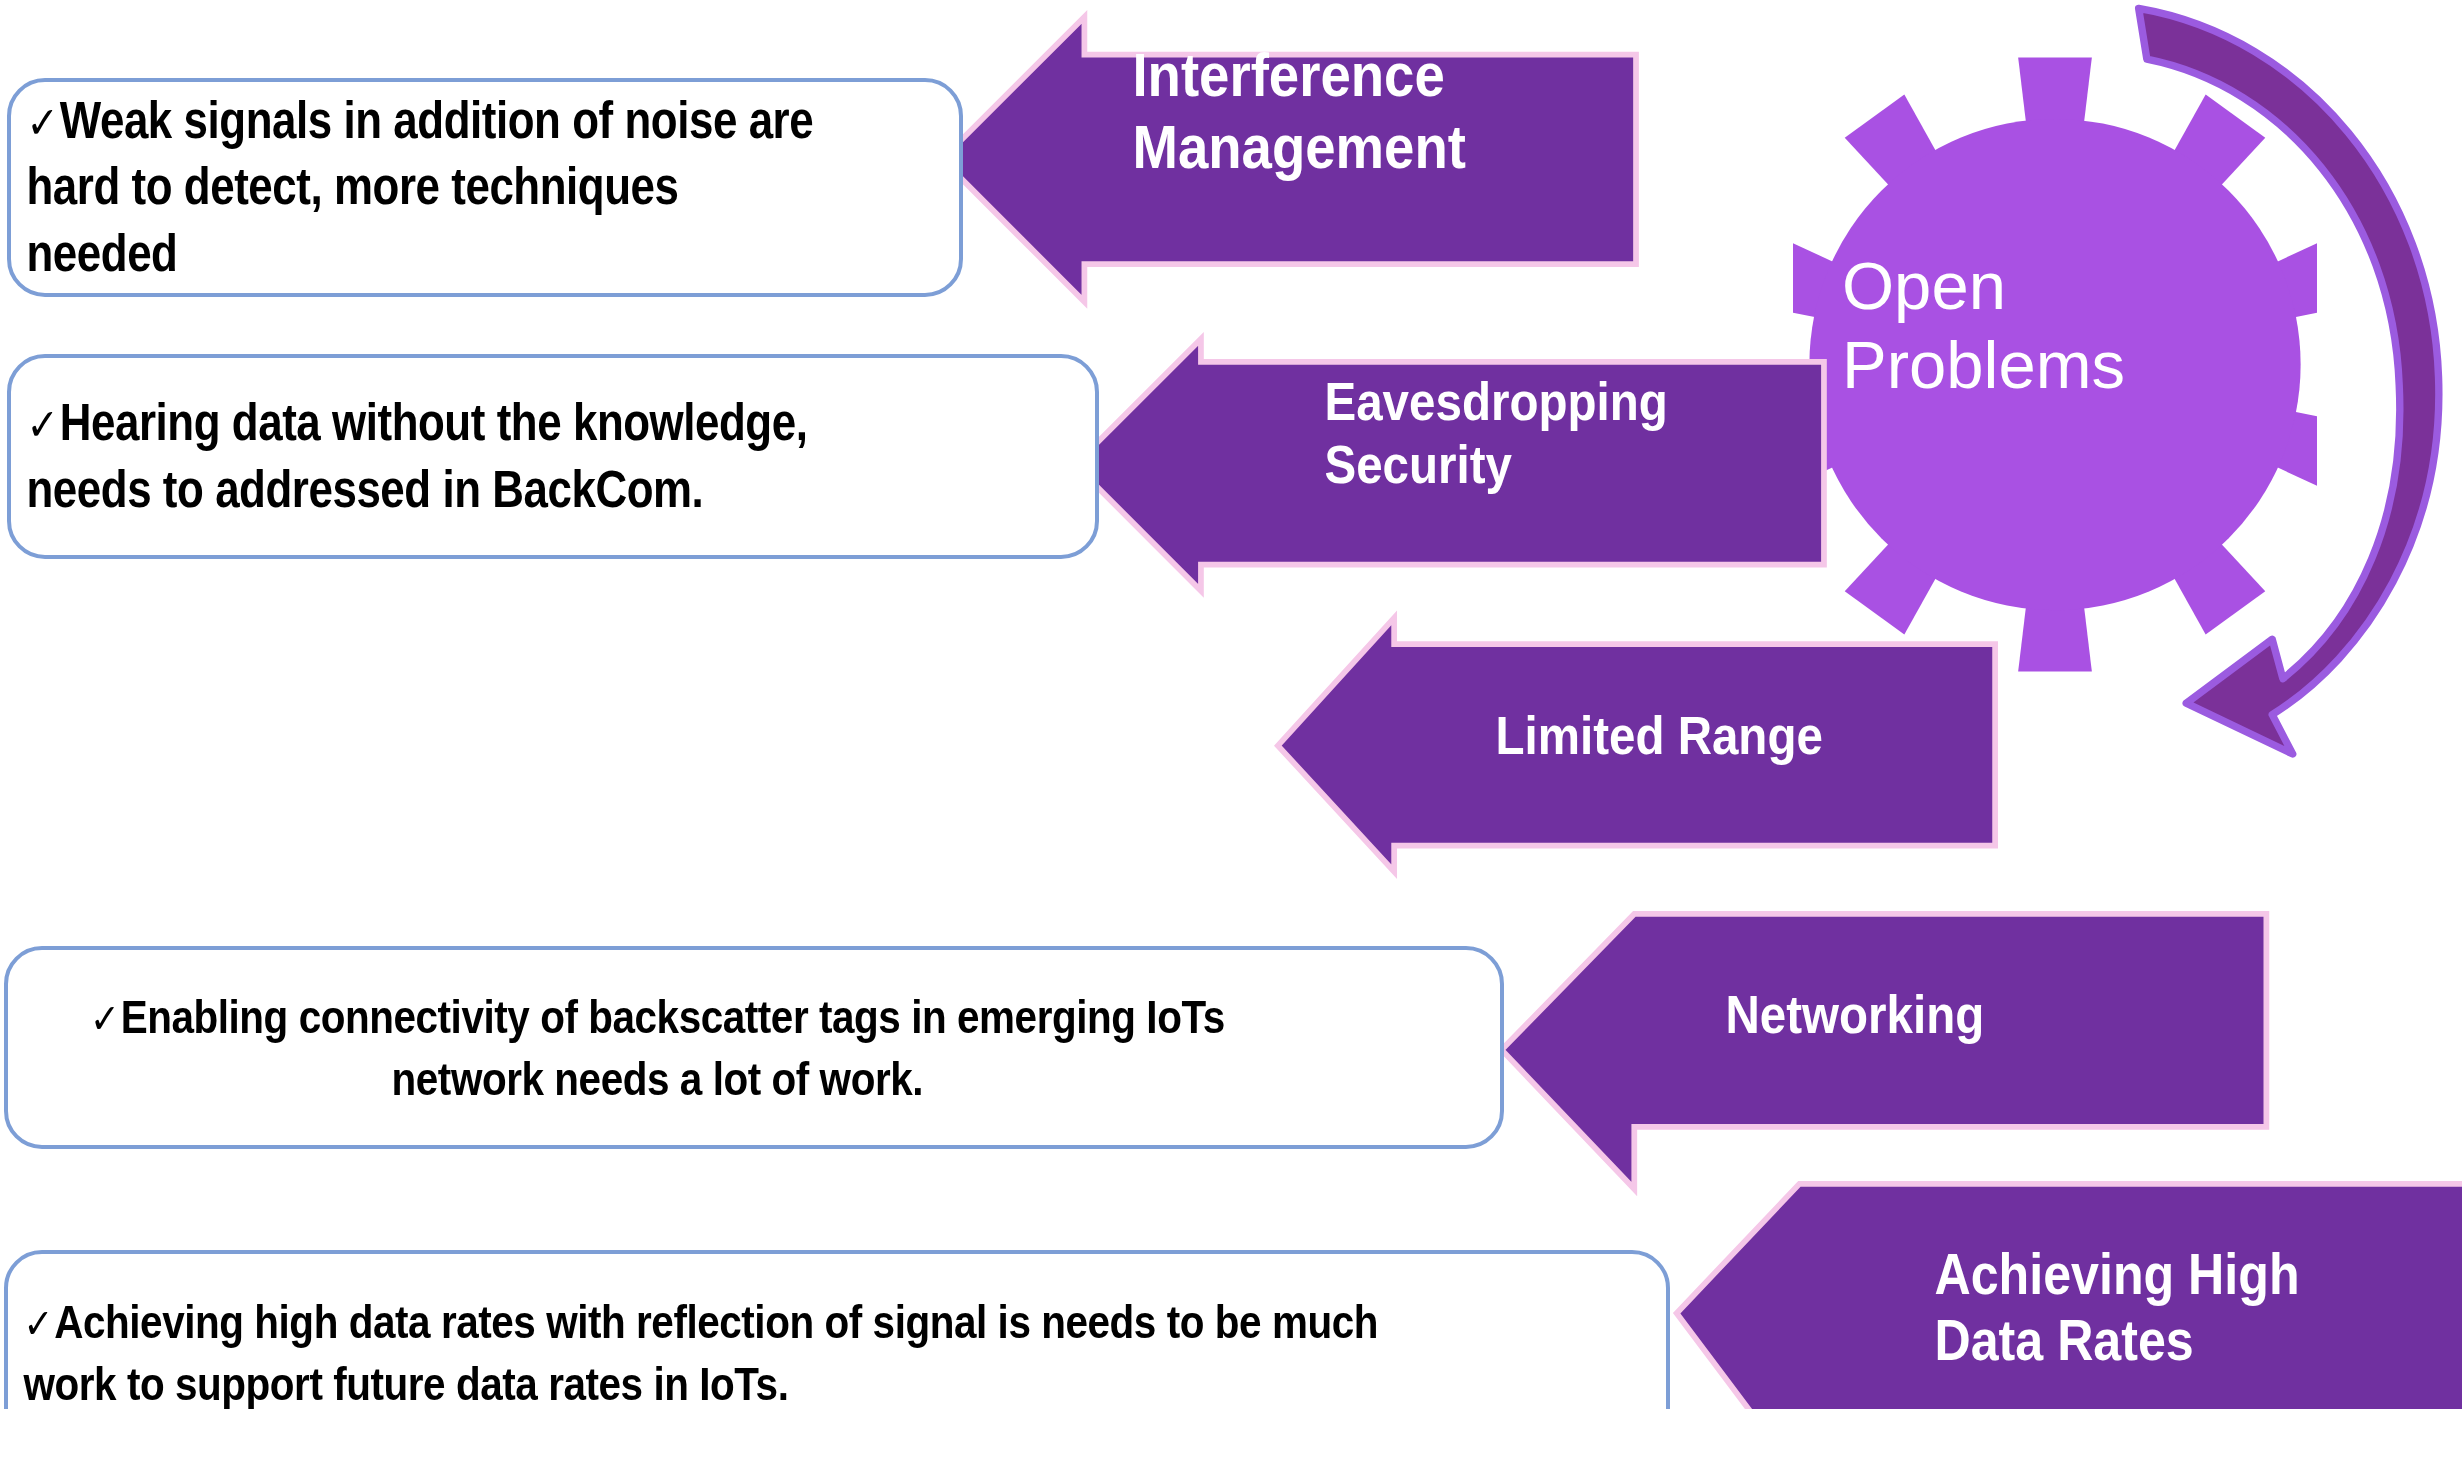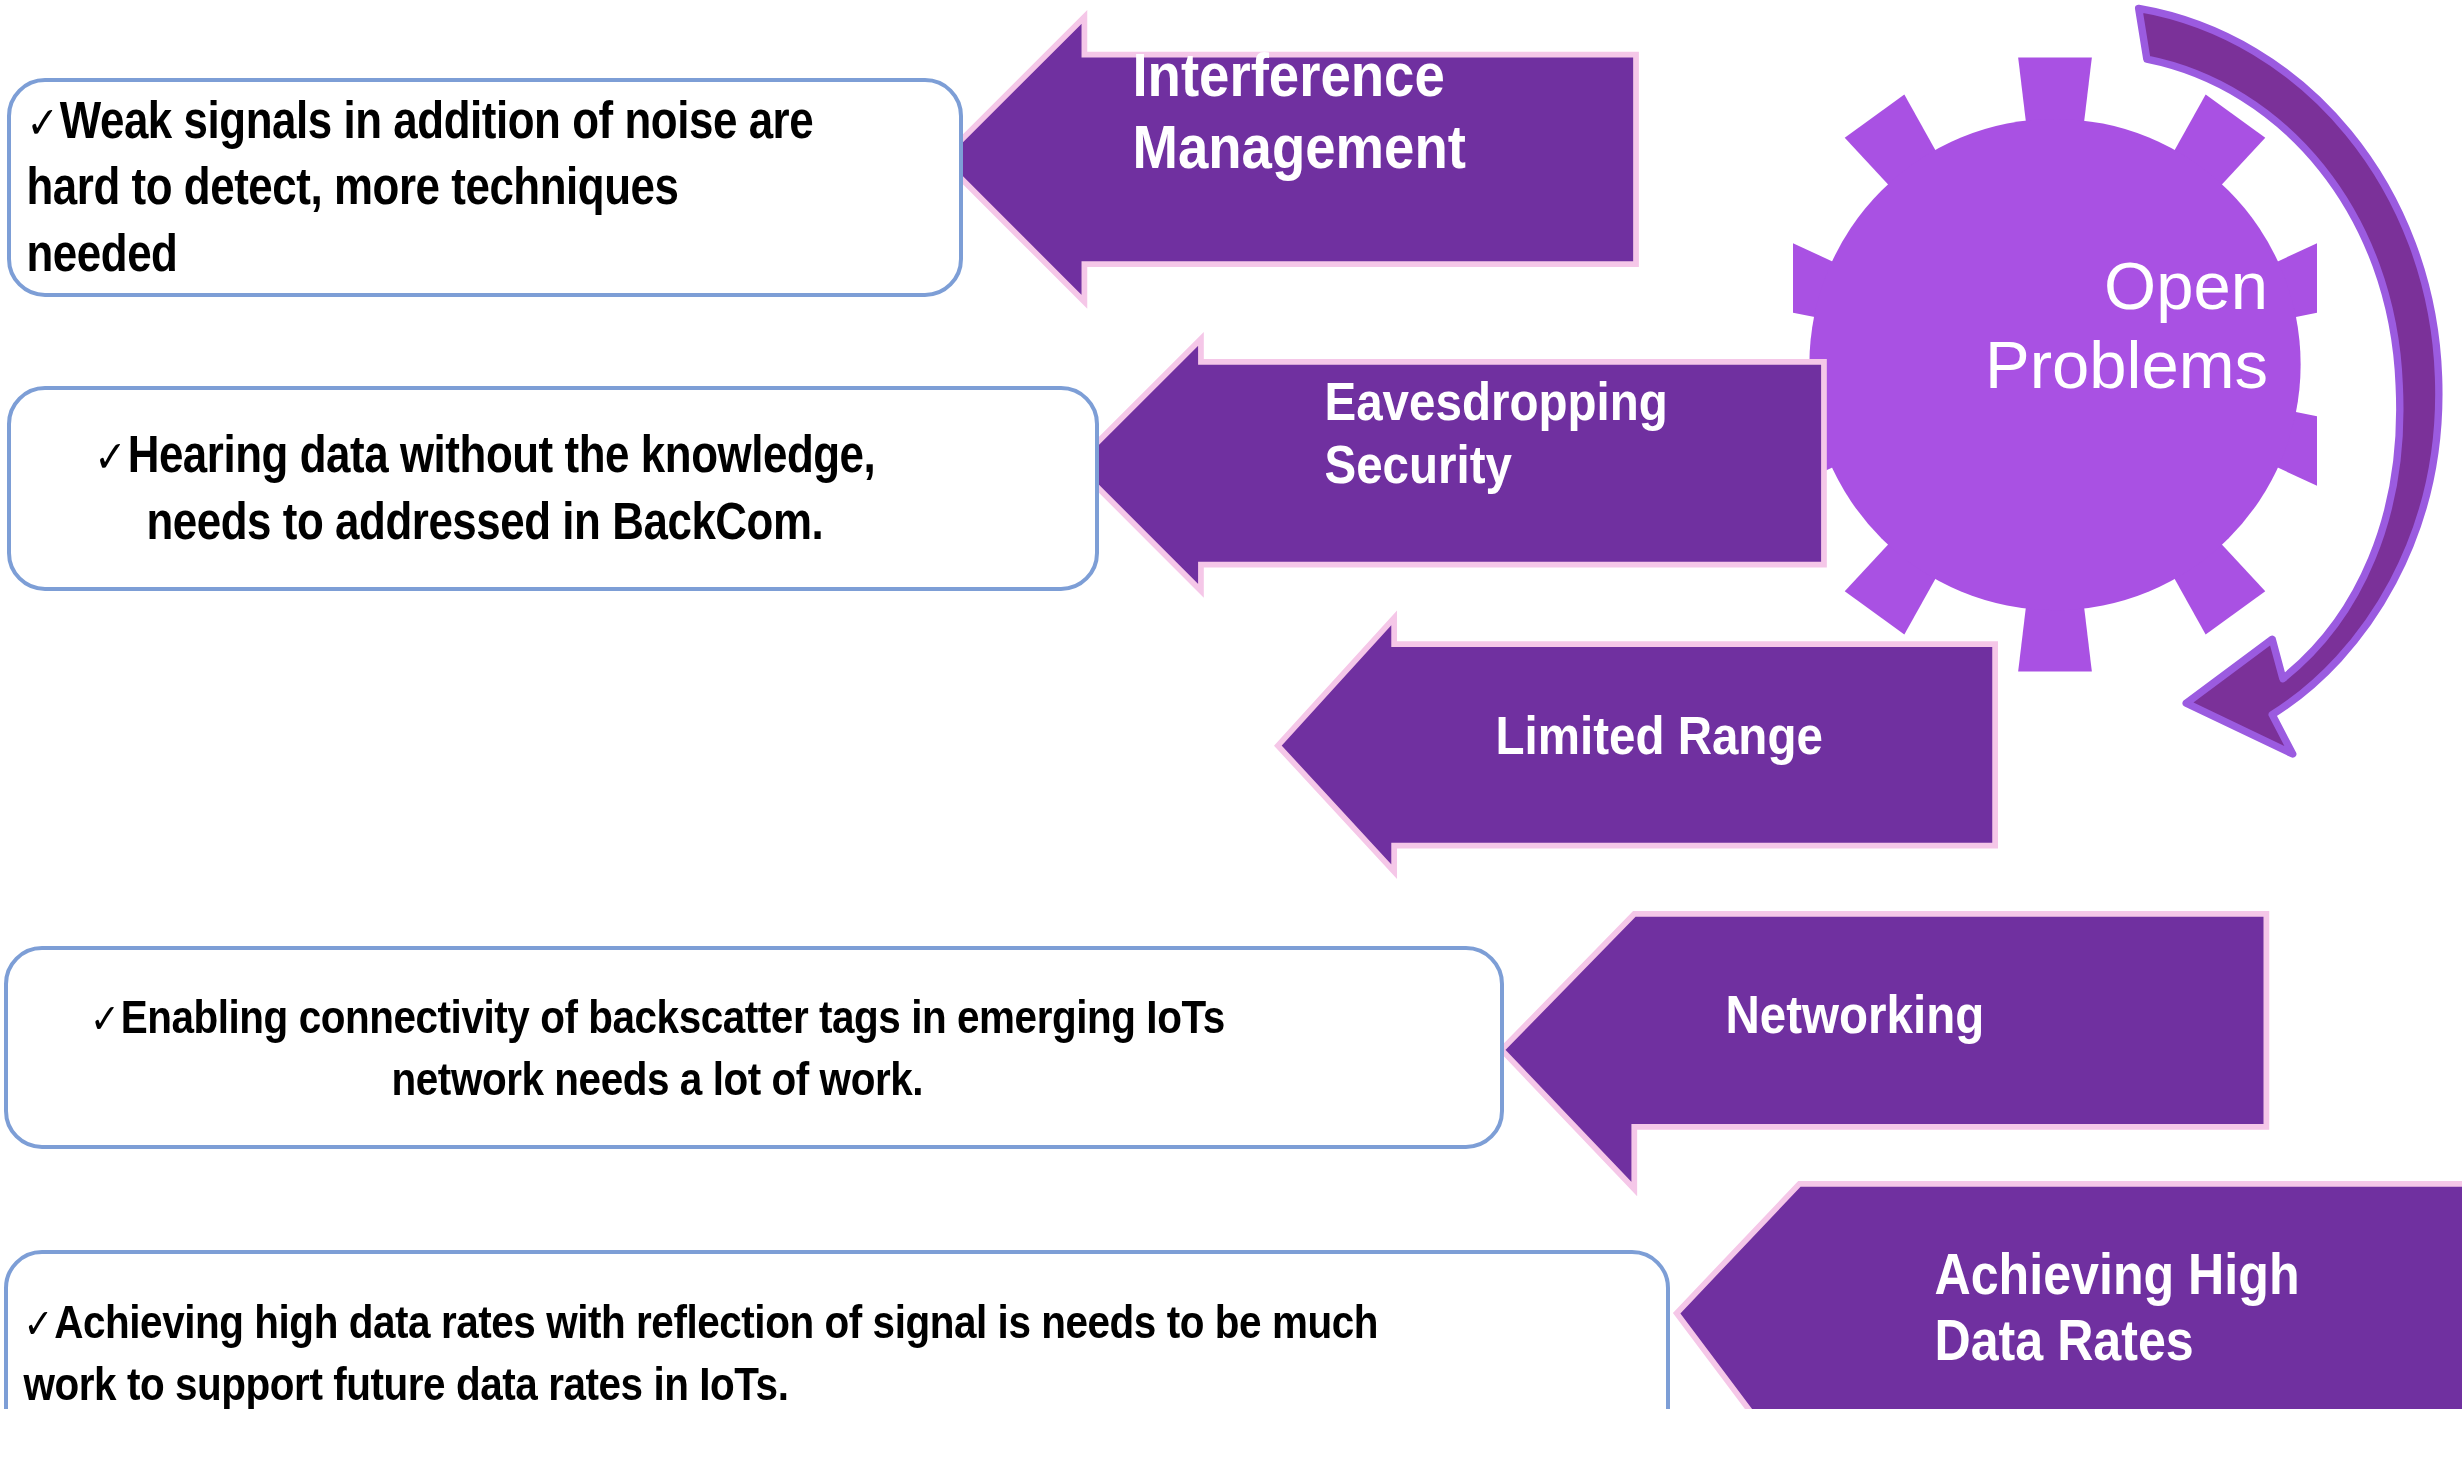--- a/index.html
+++ b/index.html
@@ -42,21 +42,21 @@
   }
   .tick {
     font-weight: normal;
     font-family: "DejaVu Sans", sans-serif;
     font-size: 0.88em;
     padding-right: 1.6px;
   }
 
   
   #box-1 { left: 6.6px;  top: 78px;   width: 956px; height: 219px; }
-  #box-2 { left: 6.6px;  top: 386px;  width: 1092px; height: 205px; text-align: center; }
+  #box-2 { left: 6.6px;  top: 354px;  width: 1092px; height: 205px; }
   #box-3 { left: 4.1px;  top: 651px;  width: 1297px; height: 239px; }
   #box-4 { left: 4.1px;  top: 946px; width: 1500px; height: 203px; text-align: center; }
   #box-5 { left: 4.1px;  top: 1250px; width: 1666px; height: 205px; }
 
   #box-1 .callout-text { font-size: 51px; }
   #box-2 .callout-text { font-size: 51px; }
   #box-3 .callout-text { font-size: 49px; }
   #box-4 .callout-text { font-size: 47px; }
   #box-5 .callout-text { font-size: 47px; }
 
@@ -80,21 +80,21 @@
     pointer-events: none;
   }
 
   
   #gear-wrap { position: absolute; left: 1793px; top: 41px; width: 524px; height: 647px; z-index: 2; }
   #gear-label {
     position: absolute;
     left: 1842px;
     top: 246px;
     width: 426px;
-    text-align: right;
+    text-align: left;
     color: #ffffff;
     font-family: "Liberation Sans", sans-serif;
     font-weight: normal;
     font-size: 67px;
     line-height: 1.18;
     white-space: pre-line;
     z-index: 3;
     pointer-events: none;
   }
 

